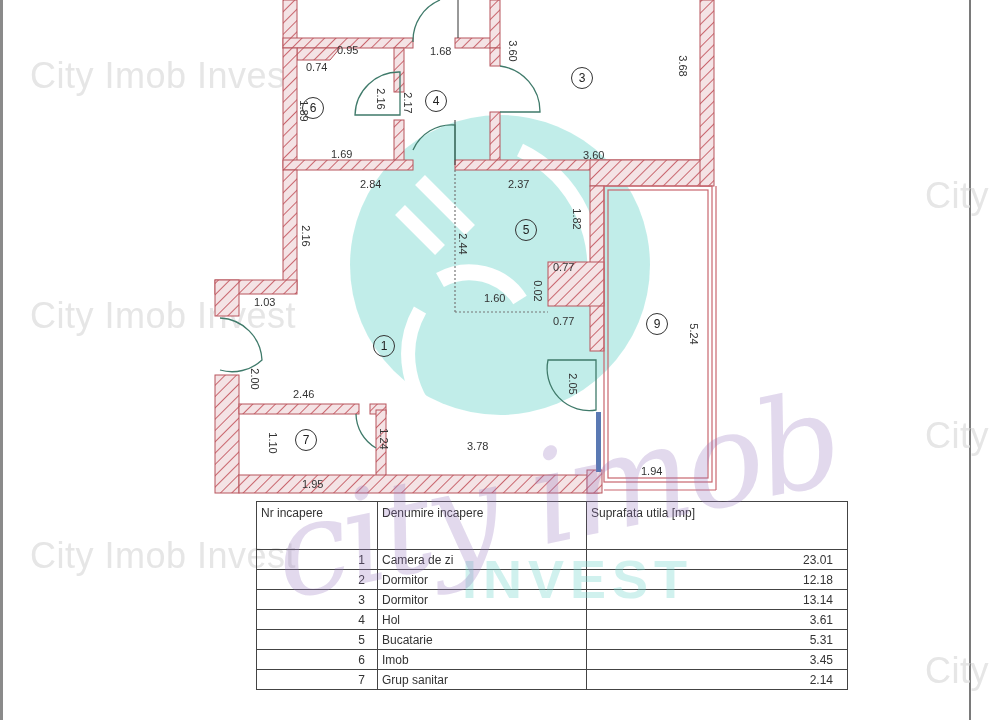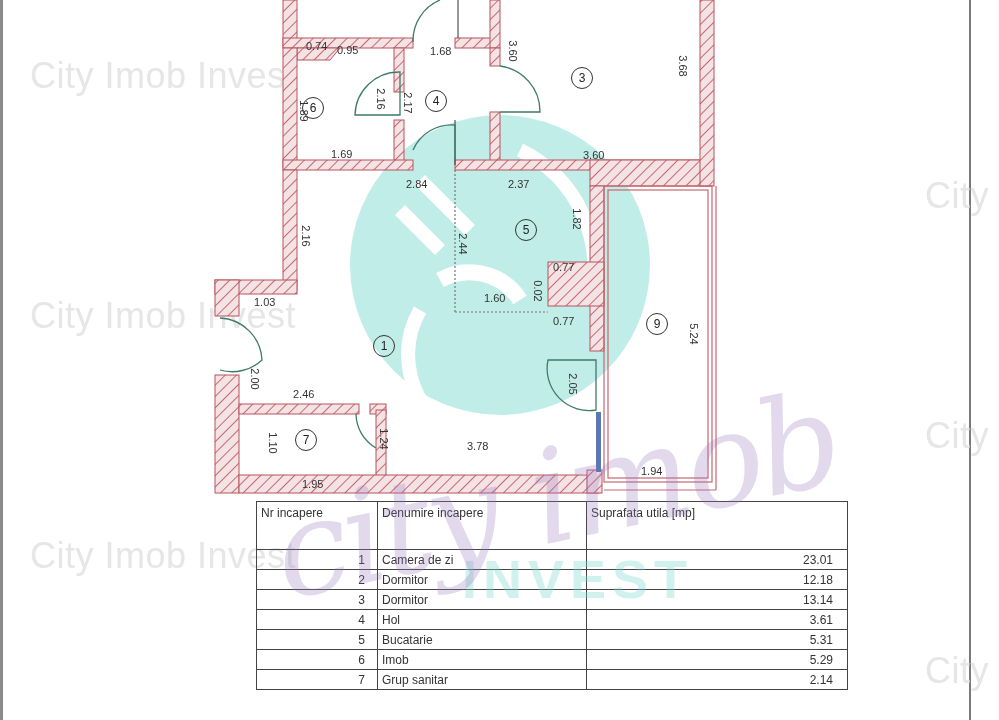--- a/index.html
+++ b/index.html
@@ -139,30 +139,30 @@
 
 <div class="room-num" style="left:302px;top:97px;">6</div>
 <div class="room-num" style="left:425px;top:90px;">4</div>
 <div class="room-num" style="left:571px;top:67px;">3</div>
 <div class="room-num" style="left:515px;top:219px;">5</div>
 <div class="room-num" style="left:373px;top:335px;">1</div>
 <div class="room-num" style="left:646px;top:313px;">9</div>
 <div class="room-num" style="left:295px;top:429px;">7</div>
 
 <div class="dim" style="left:337px;top:44px;">0.95</div>
-<div class="dim" style="left:306px;top:40px;">0.74</div>
+<div class="dim" style="left:306px;top:61px;">0.74</div>
 <div class="dim" style="left:430px;top:45px;">1.68</div>
 <div class="dim v" style="left:502px;top:45px;">3.60</div>
 <div class="dim v" style="left:672px;top:60px;">3.68</div>
 <div class="dim v" style="left:370px;top:93px;">2.16</div>
 <div class="dim v" style="left:397px;top:97px;">2.17</div>
 <div class="dim v" style="left:293px;top:105px;">1.89</div>
 <div class="dim" style="left:331px;top:148px;">1.69</div>
 <div class="dim" style="left:583px;top:149px;">3.60</div>
-<div class="dim" style="left:360px;top:178px;margin-left:46px;">2.84</div>
+<div class="dim" style="left:360px;top:178px;">2.84</div>
 <div class="dim" style="left:508px;top:178px;">2.37</div>
 <div class="dim v" style="left:295px;top:230px;">2.16</div>
 <div class="dim v" style="left:452px;top:238px;">2.44</div>
 <div class="dim v" style="left:566px;top:213px;">1.82</div>
 <div class="dim" style="left:553px;top:261px;">0.77</div>
 <div class="dim v" style="left:527px;top:285px;">0.02</div>
 <div class="dim" style="left:484px;top:292px;">1.60</div>
 <div class="dim" style="left:553px;top:315px;">0.77</div>
 <div class="dim" style="left:254px;top:296px;">1.03</div>
 <div class="dim v" style="left:683px;top:328px;">5.24</div>
@@ -203,21 +203,21 @@
     <td class="area">3.61</td>
   </tr>
   <tr>
     <td class="nr">5</td>
     <td class="name">Bucatarie</td>
     <td class="area">5.31</td>
   </tr>
   <tr>
     <td class="nr">6</td>
     <td class="name">Imob</td>
-    <td class="area">5.29</td>
+    <td class="area">3.45</td>
   </tr>
   <tr>
     <td class="nr">7</td>
     <td class="name">Grup sanitar</td>
     <td class="area">2.14</td>
   </tr>
 </tbody>
   </table>
 
 <div class="invest-wm">INVEST</div>

